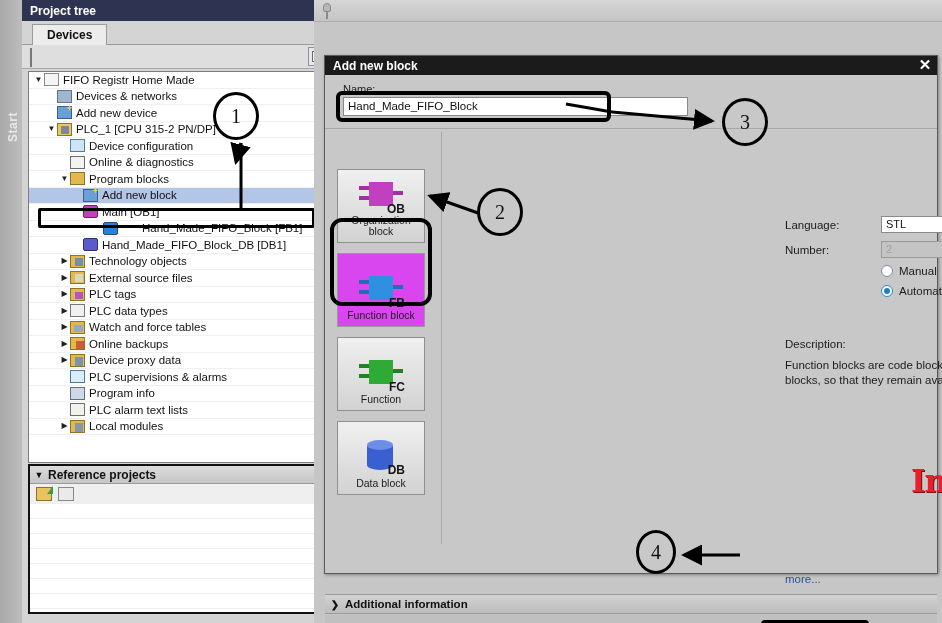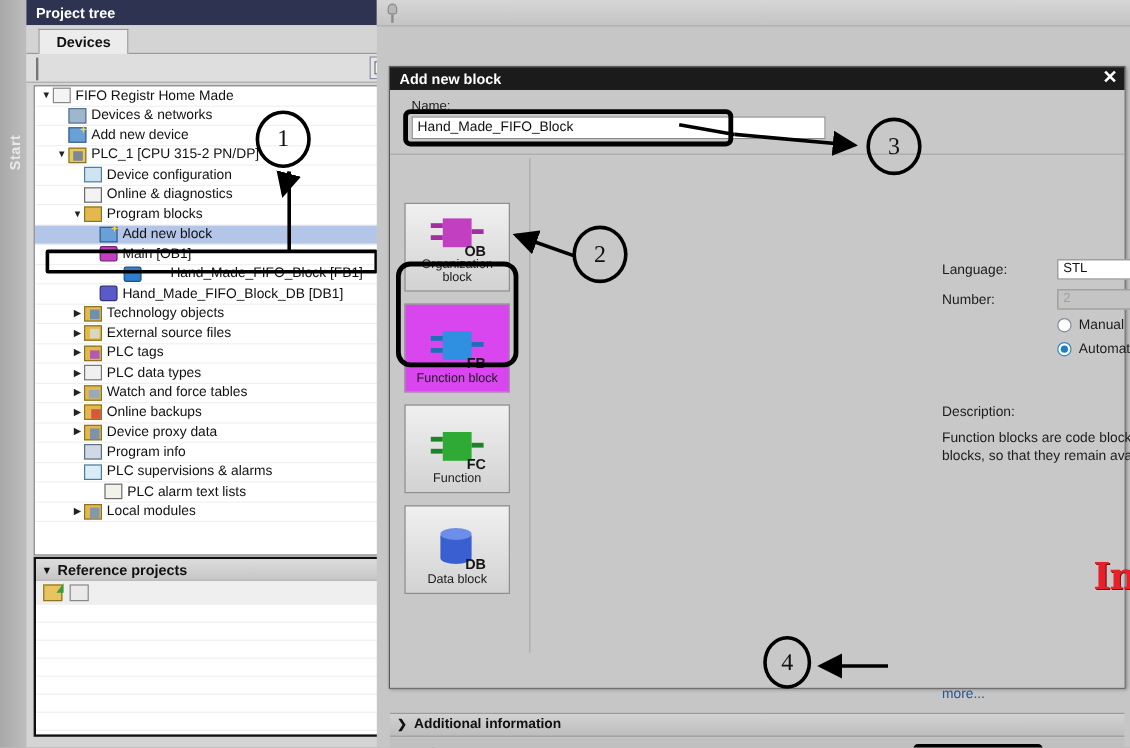--- a/index.html
+++ b/index.html
@@ -414,29 +414,29 @@
             <span class="ico i-bak"></span>
             <span class="lbl">Online backups</span>
           </div>
           <div class="trow" style="padding-left: 30px;">
             <span class="twist">▶</span>
             <span class="ico i-prox"></span>
             <span class="lbl">Device proxy data</span>
           </div>
           <div class="trow" style="padding-left: 30px;">
             <span class="twist"></span>
+            <span class="ico i-sup"></span>
+            <span class="lbl">PLC supervisions &amp; alarms</span>
+          </div>
+          <div class="trow" style="padding-left: 30px;">
+            <span class="twist"></span>
             <span class="ico i-info"></span>
             <span class="lbl">Program info</span>
           </div>
           <div class="trow" style="padding-left: 30px;">
-            <span class="twist"></span>
-            <span class="ico i-sup"></span>
-            <span class="lbl">PLC supervisions &amp; alarms</span>
-          </div>
-          <div class="trow" style="padding-left: 47px;">
             <span class="twist"></span>
             <span class="ico i-alm"></span>
             <span class="lbl">PLC alarm text lists</span>
           </div>
           <div class="trow" style="padding-left: 30px;">
             <span class="twist">▶</span>
             <span class="ico i-loc"></span>
             <span class="lbl">Local modules</span>
           </div>
         </div>

